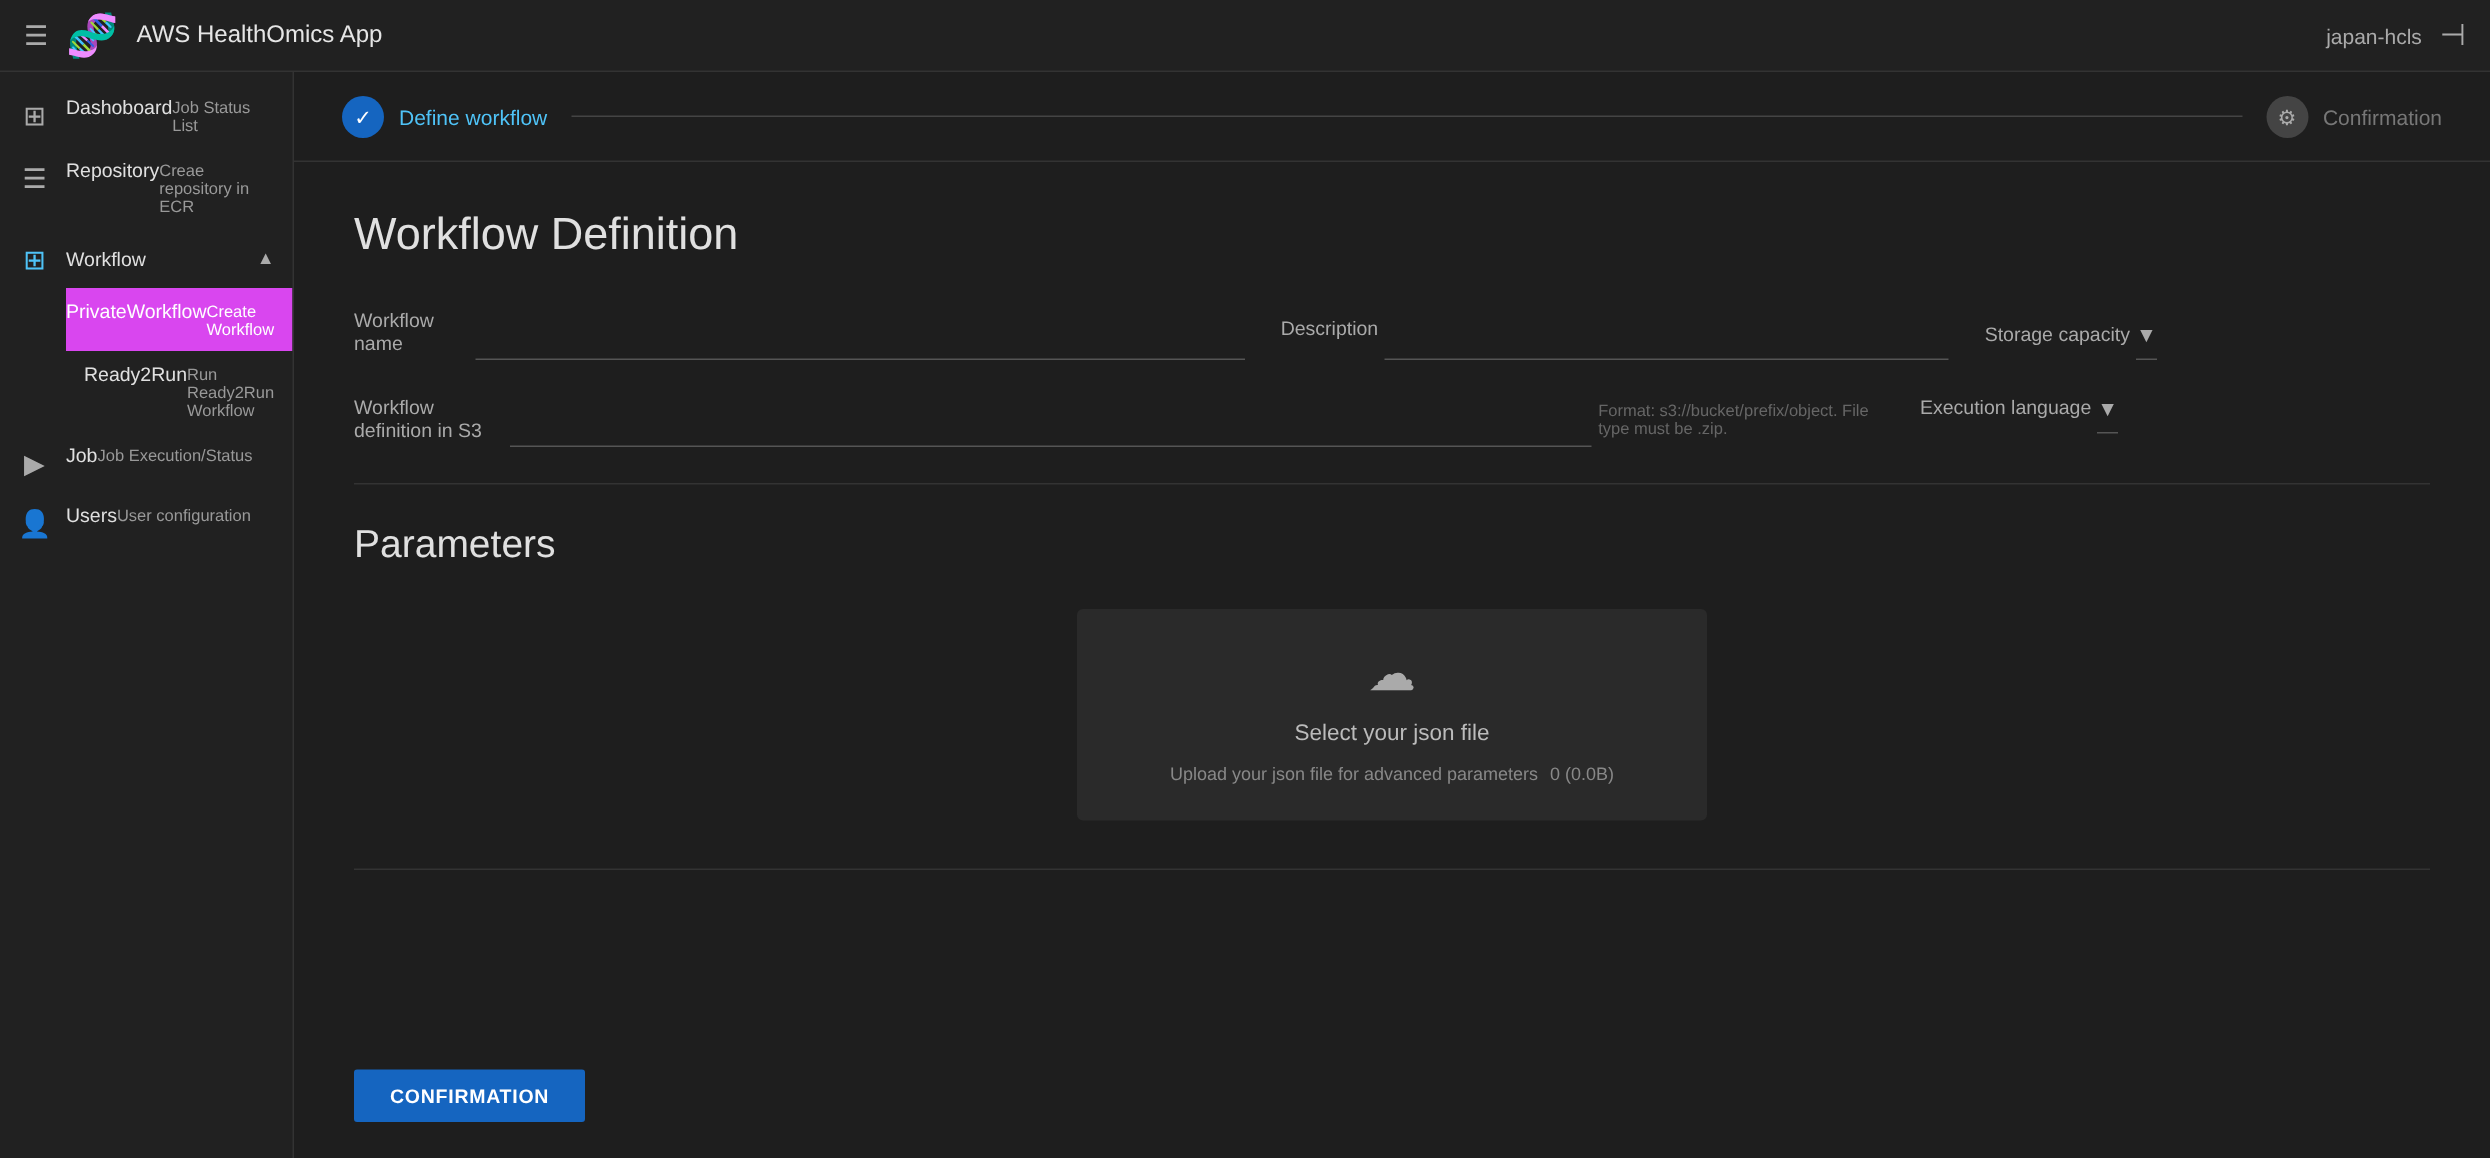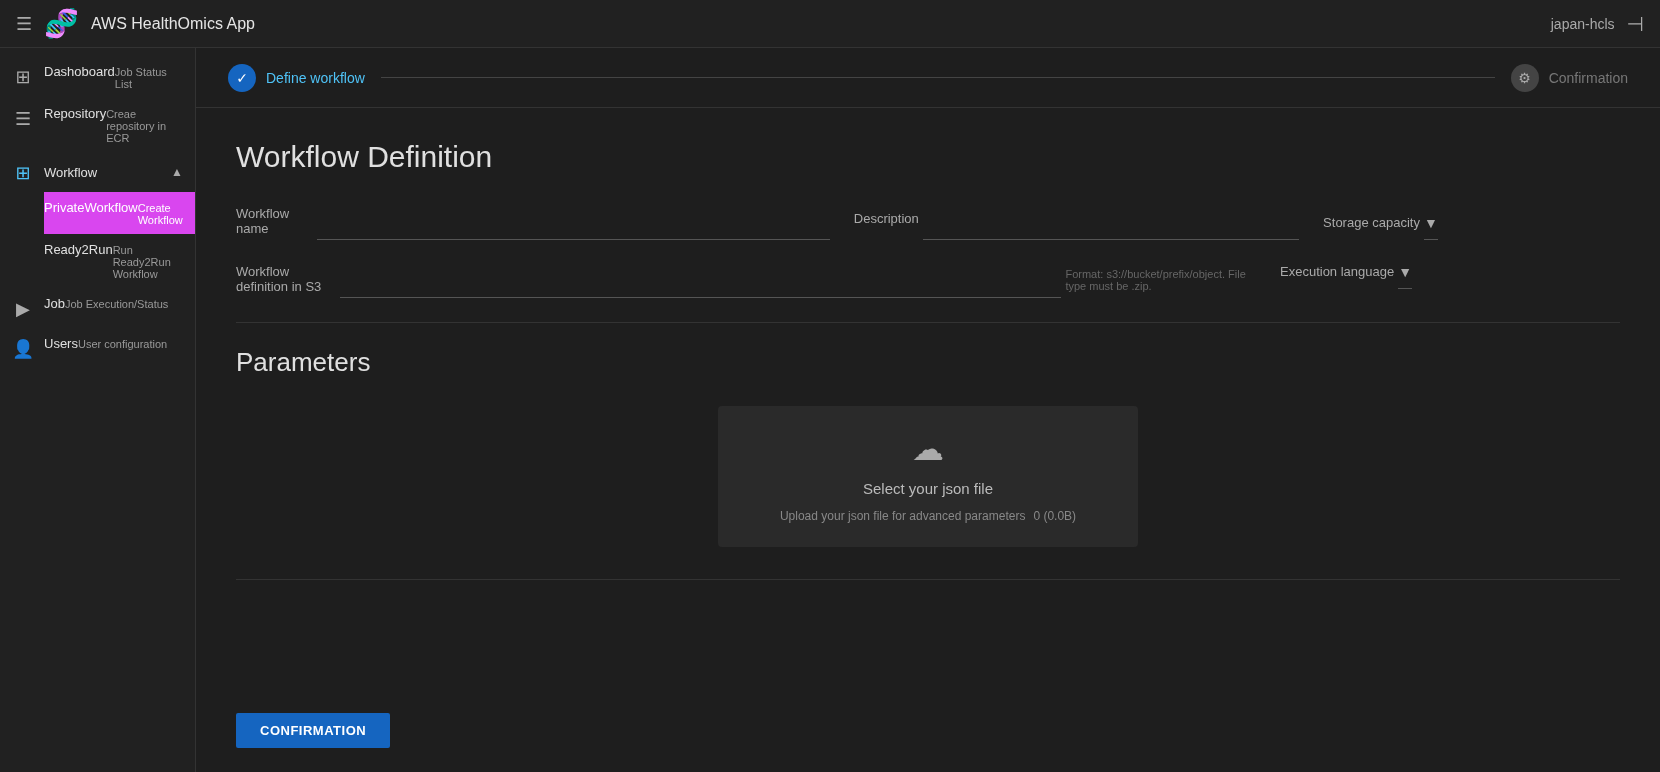--- a/index.html
+++ b/index.html
@@ -199,21 +199,21 @@
       <span class="sidebar-group-label">Workflow</span>
       <span class="chevron-icon">▲</span>
     </div>
     <div class="sidebar-child">
       <div class="sidebar-item active" style="padding-left:0; border-radius:0;">
         <div class="sidebar-text">
           <span class="sidebar-label">PrivateWorkflow</span>
           <span class="sidebar-sublabel">Create Workflow</span>
         </div>
       </div>
-      <div class="sidebar-item" style="padding-left:0; background:transparent;">
+      <div class="sidebar-item" style="padding-left:0; background:transparent;margin-left:12px;">
         <div class="sidebar-text">
           <span class="sidebar-label">Ready2Run</span>
           <span class="sidebar-sublabel">Run Ready2Run Workflow</span>
         </div>
       </div>
     </div>
 
     <div class="sidebar-item">
       <span class="sidebar-icon">▶</span>
       <div class="sidebar-text">

